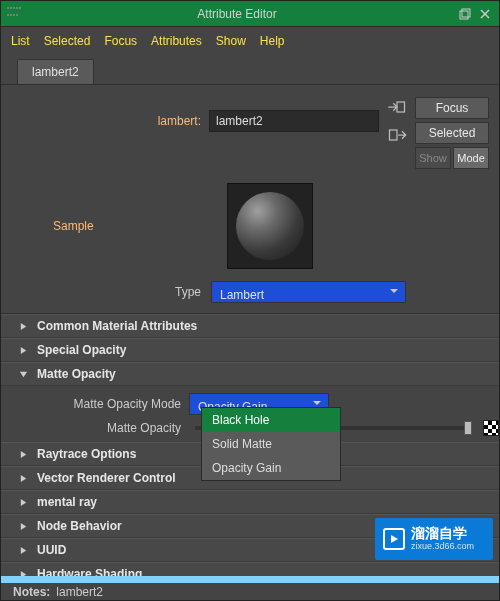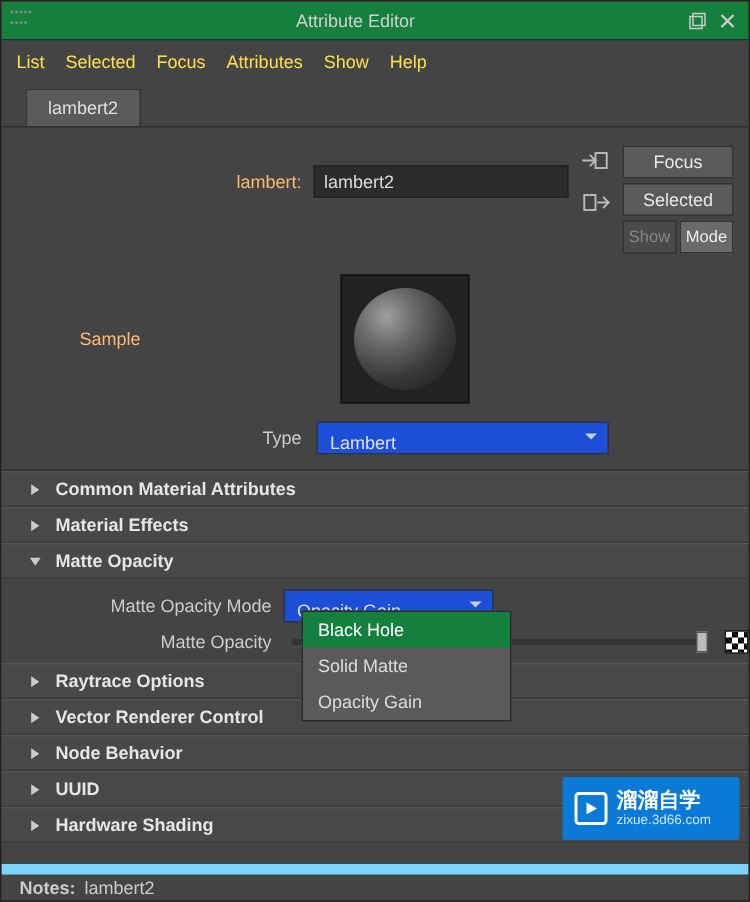--- a/index.html
+++ b/index.html
@@ -297,21 +297,21 @@
         </svg>
       </span>
     <span class="name">Common Material Attributes</span>
   </div>
   <div class="section-head">
     <span class="tri">
         <svg viewBox="0 0 10 10">
           <path d="M2 1 L8 5 L2 9 Z" fill="#ccc"></path>
         </svg>
       </span>
-    <span class="name">Material Effects</span>
+    <span class="name">Special Opacity</span>
   </div>
   <div class="section-head">
     <span class="tri">
         <svg viewBox="0 0 10 10">
           <path d="M1 2 L9 2 L5 8 Z" fill="#ccc"></path>
         </svg>
       </span>
     <span class="name">Matte Opacity</span>
   </div>
   <div class="matte-body">
@@ -347,20 +347,28 @@
         </svg>
       </span>
     <span class="name">Vector Renderer Control</span>
   </div>
   <div class="section-head">
     <span class="tri">
         <svg viewBox="0 0 10 10">
           <path d="M2 1 L8 5 L2 9 Z" fill="#ccc"></path>
         </svg>
       </span>
+    <span class="name">mental ray</span>
+  </div>
+  <div class="section-head">
+    <span class="tri">
+        <svg viewBox="0 0 10 10">
+          <path d="M2 1 L8 5 L2 9 Z" fill="#ccc"></path>
+        </svg>
+      </span>
     <span class="name">Node Behavior</span>
   </div>
   <div class="section-head">
     <span class="tri">
         <svg viewBox="0 0 10 10">
           <path d="M2 1 L8 5 L2 9 Z" fill="#ccc"></path>
         </svg>
       </span>
     <span class="name">UUID</span>
   </div>

